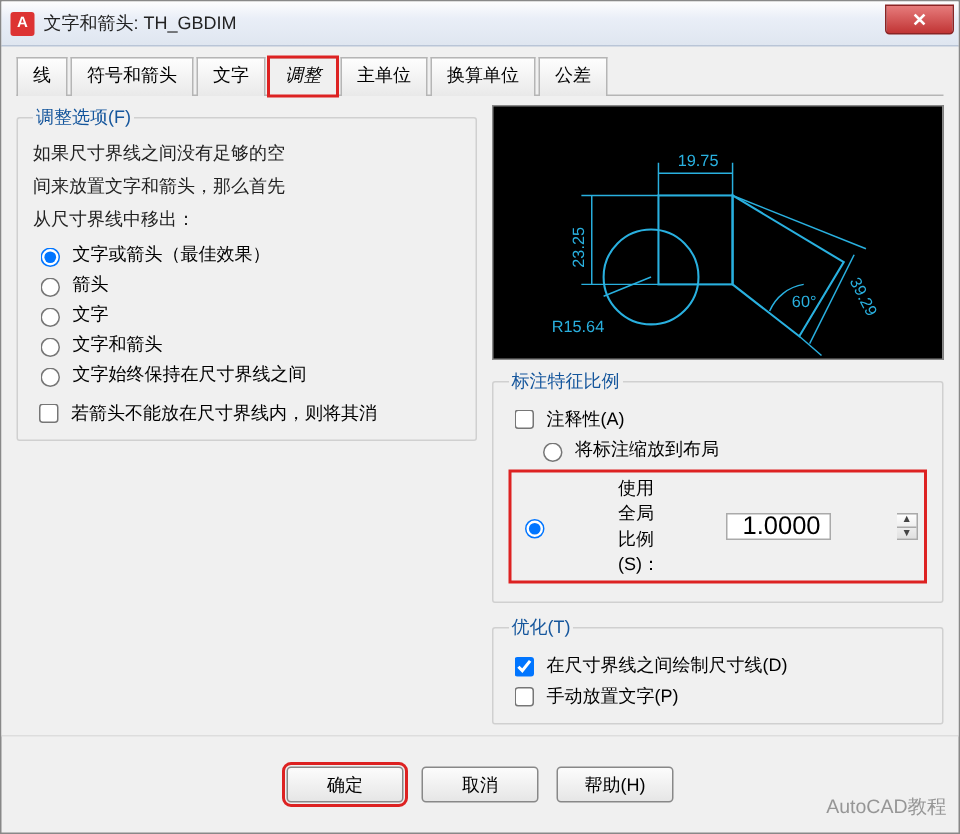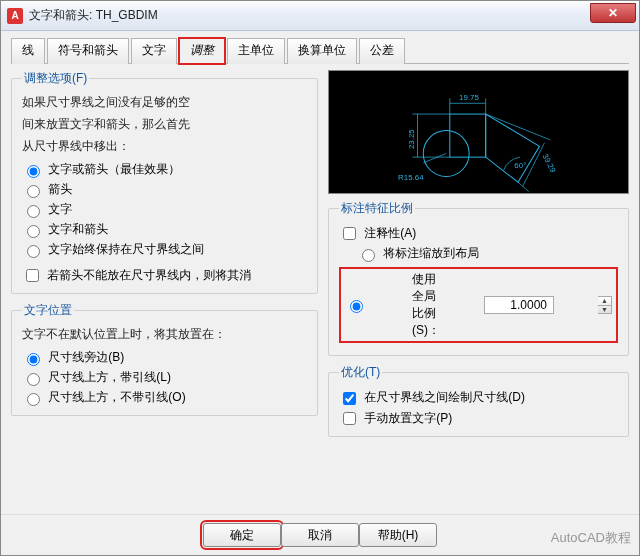--- a/index.html
+++ b/index.html
@@ -101,21 +101,21 @@
   label.opt {
     display: block;
     line-height: 20px;
     white-space: nowrap;
   }
   input[type=radio], input[type=checkbox] {
     margin-right: 5px;
     vertical-align: middle;
   }
   .preview {
-    height: 124px;
+    height: 170px;
     background: #000;
     border: 1px solid #888;
     position: relative;
     margin-bottom: 6px;
   }
   .preview svg { width: 100%; height: 100%; }
   .indent { margin-left: 18px; }
   .scalefield {
     display: flex; align-items: center;
     border: 2px solid #d22;
@@ -123,36 +123,37 @@
     margin: 4px 0;
     gap: 44px;
   }
   .numbox {
     width: 70px; height: 18px;
     border: 1px solid #aaa;
     background: #fff;
     text-align: right;
     padding-right: 6px;
     font-family: inherit;
-    font-size: 12px;
+    font-size: 17px;
   }
   .spin {
     width: 14px; height: 18px;
     display: flex; flex-direction: column;
     border: 1px solid #aaa; border-left: none;
     background: linear-gradient(#fefefe,#e0e0e0);
   }
   .spin div {
     flex:1; font-size:7px; line-height:8px; text-align:center; color:#444;
   }
   .spin div:first-child { border-bottom:1px solid #aaa; }
   .footer {
     display: flex;
     justify-content: center;
-    padding: 8px 0;
+    gap: 12px;
+    padding: 20px 0;
     border-top: 1px solid #ddd;
   }
   .btn {
     min-width: 78px;
     height: 24px;
     border: 1px solid #888;
     background: linear-gradient(#fcfcfc,#e6e6e6);
     border-radius: 3px;
     text-align: center;
     line-height: 22px;
@@ -223,36 +224,20 @@
           <label class="opt">
             <input type="radio" name="fit" style="">
             <span>文字始终保持在尺寸界线之间</span>
           </label>
           <label class="opt" style="margin-top:6px">
             <input type="checkbox" style="">
             <span>若箭头不能放在尺寸界线内，则将其消</span>
           </label>
         </fieldset>
 
-        <fieldset>
-          <legend>文字位置</legend>
-          <div class="para">文字不在默认位置上时，将其放置在：</div>
-          <label class="opt">
-            <input type="radio" name="tp" checked="" style="">
-            <span>尺寸线旁边(B)</span>
-          </label>
-          <label class="opt">
-            <input type="radio" name="tp" style="">
-            <span>尺寸线上方，带引线(L)</span>
-          </label>
-          <label class="opt">
-            <input type="radio" name="tp" style="">
-            <span>尺寸线上方，不带引线(O)</span>
-          </label>
-        </fieldset>
       </div>
 
       <div class="right">
         <div class="preview">
           <svg viewBox="0 0 280 170">
             <g stroke="#29b0df" stroke-width="1.4" fill="none">
               <rect x="100" y="60" width="50" height="60"></rect>
               <circle cx="95" cy="115" r="32"></circle>
               <polygon points="150,60 225,105 195,155 150,120"></polygon>
             </g>

